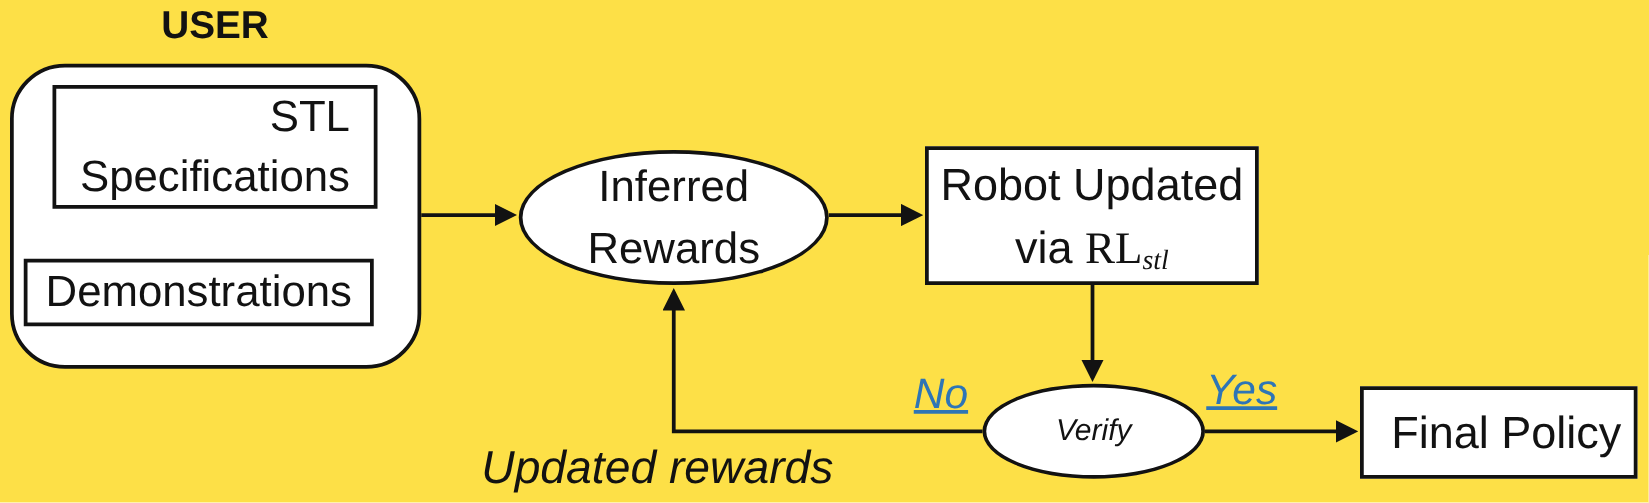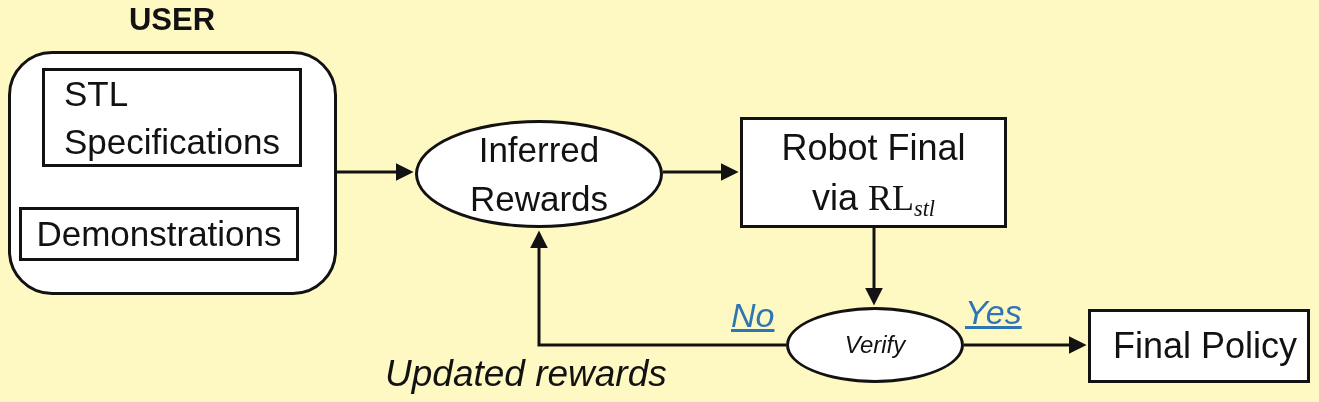--- a/index.html
+++ b/index.html
@@ -4,21 +4,21 @@
 <style>
   :root {
     --ink: #121212;
     --accent: #2E75B6;
   }
   html, body { margin: 0; padding: 0; background: #ffffff; }
   .canvas {
     position: relative;
     width: 1319px;
     height: 402px;
-    background: #fef9c3;
+    background: #fde047;
     font-family: "Liberation Sans", sans-serif;
     color: var(--ink);
     overflow: hidden;
   }
   .connectors {
     position: absolute;
     left: 0; top: 0;
     width: 1319px; height: 402px;
   }
   .connectors .edge {
@@ -48,21 +48,21 @@
   }
   .node-box {
     position: absolute;
     box-sizing: border-box;
     border: 3px solid var(--ink);
     background: #ffffff;
     display: flex;
     flex-direction: column;
     align-items: center;
     justify-content: center;
-    text-align: left;
+    text-align: right;
   }
   .stl-box {
     left: 31px; top: 14px;
     width: 260px; height: 99px;
     font-size: 35px;
     line-height: 48px;
     white-space: pre-line;
   }
   .demo-box {
     left: 8px; top: 153px;
@@ -155,21 +155,21 @@
   <div class="user-group">
     <div class="node-box stl-box">STL
 Specifications</div>
     <div class="node-box demo-box">Demonstrations</div>
   </div>
 
   <div class="node-ellipse inferred-ellipse">Inferred
 Rewards</div>
 
   <div class="node-box robot-box">
-    <div>Robot Final</div>
+    <div>Robot Updated</div>
     <div>
       <span>via</span>&nbsp;<span class="serif">RL</span><span class="rl-sub">stl</span>
     </div>
   </div>
 
   <div class="node-ellipse verify-ellipse">Verify</div>
 
   <div class="node-box final-box">Final Policy</div>
 
   <div class="edge-label no-label">No</div>

